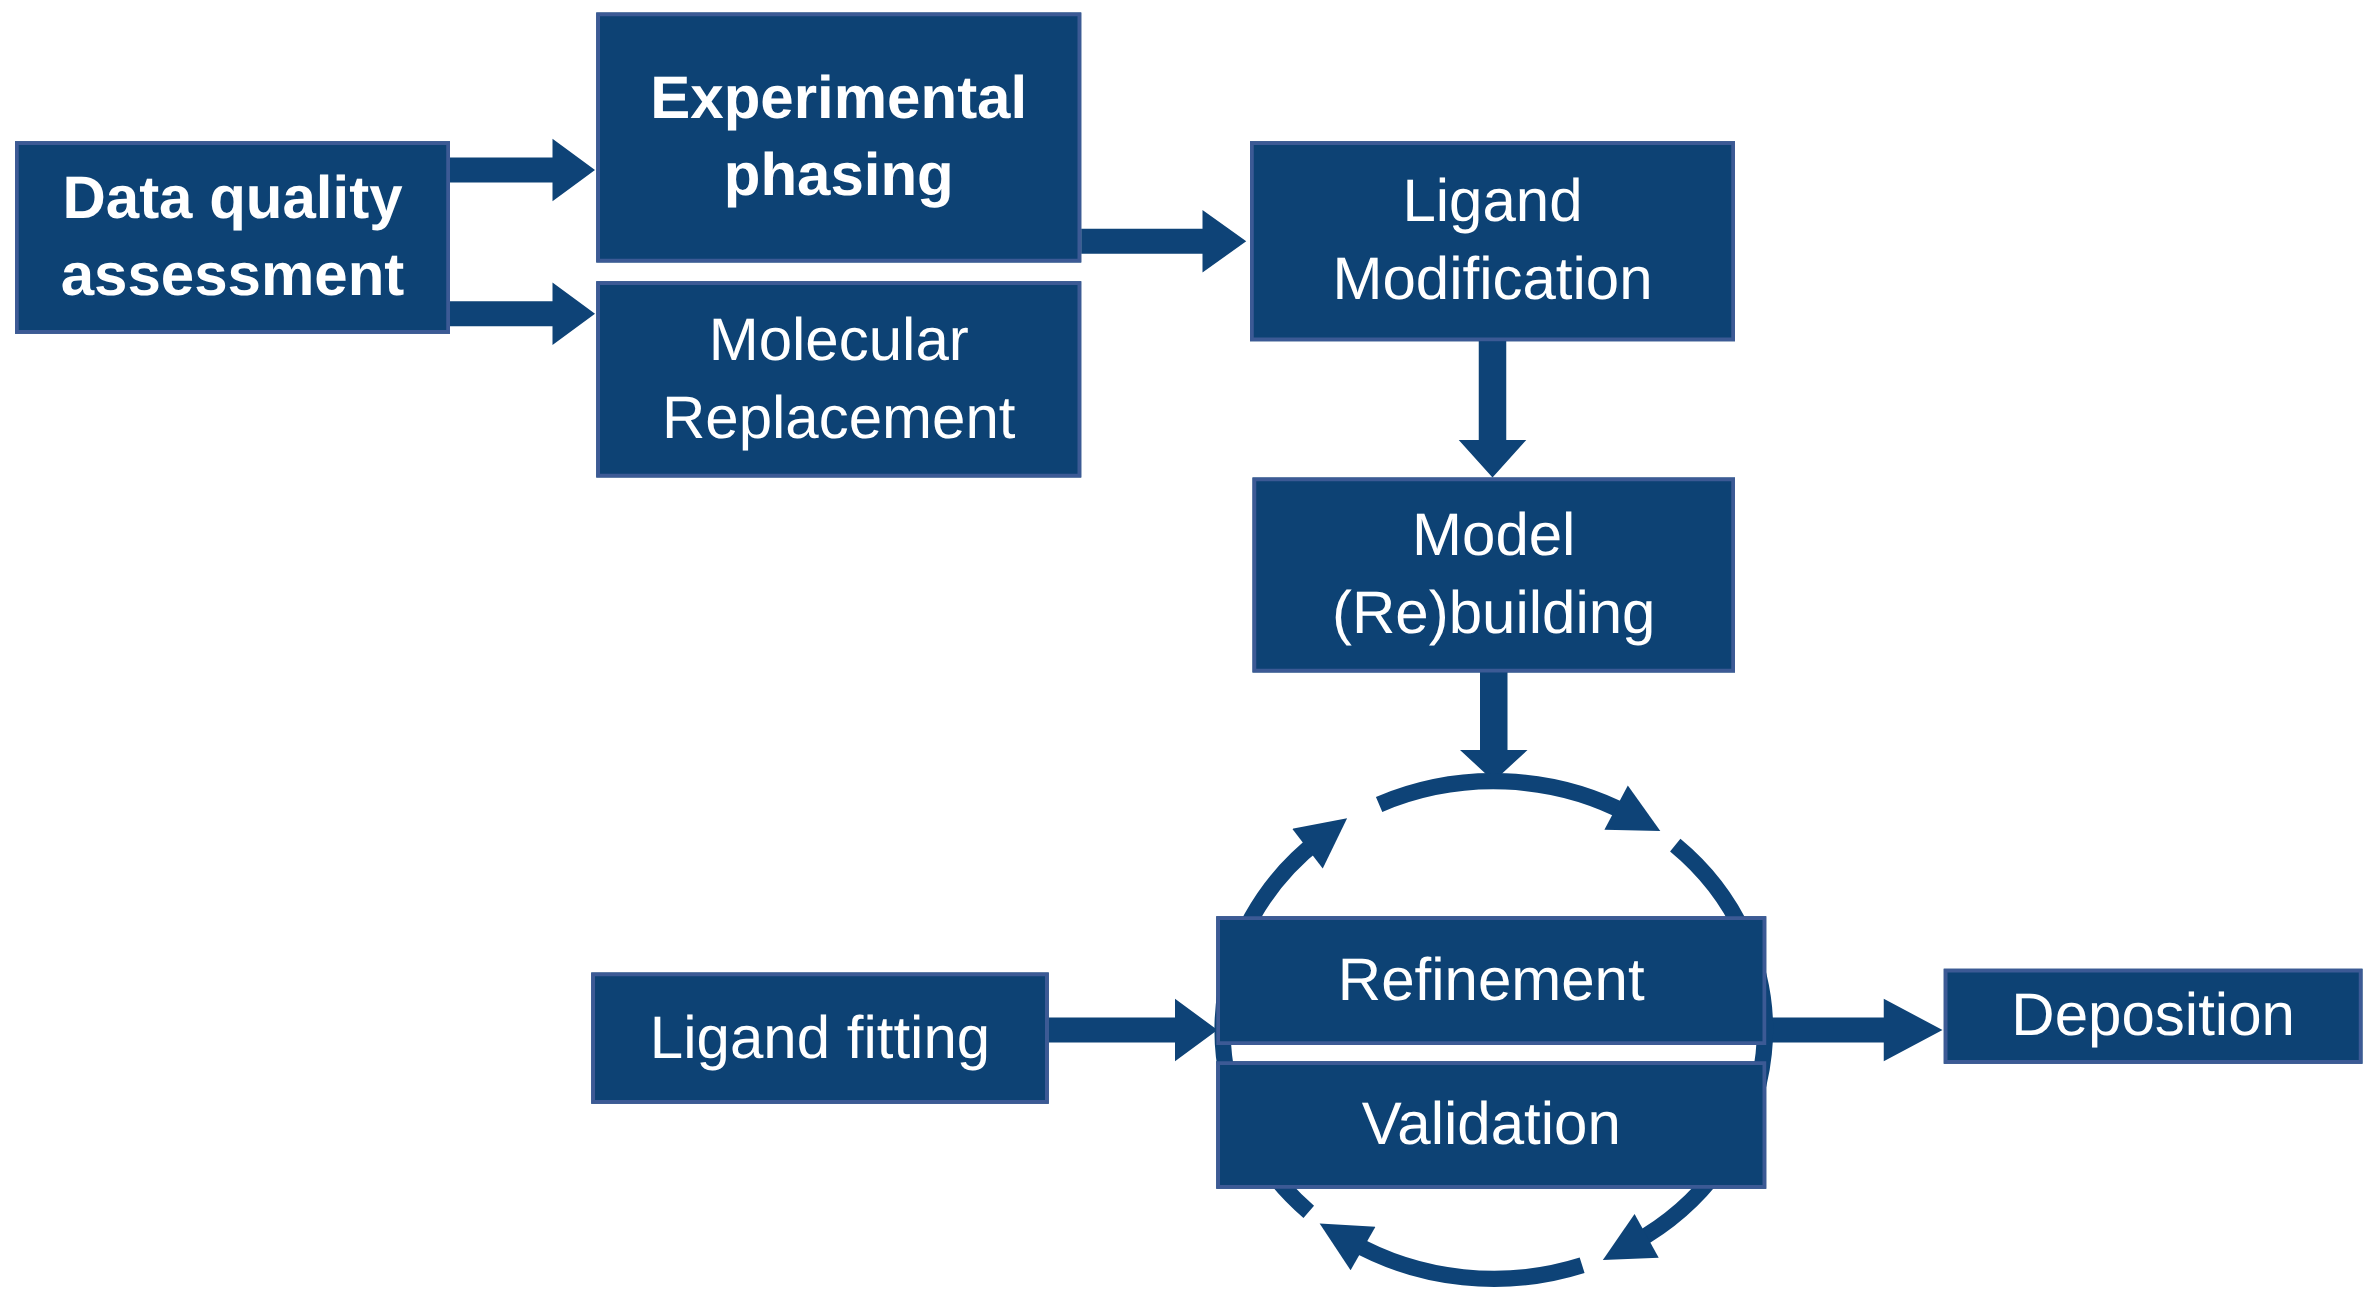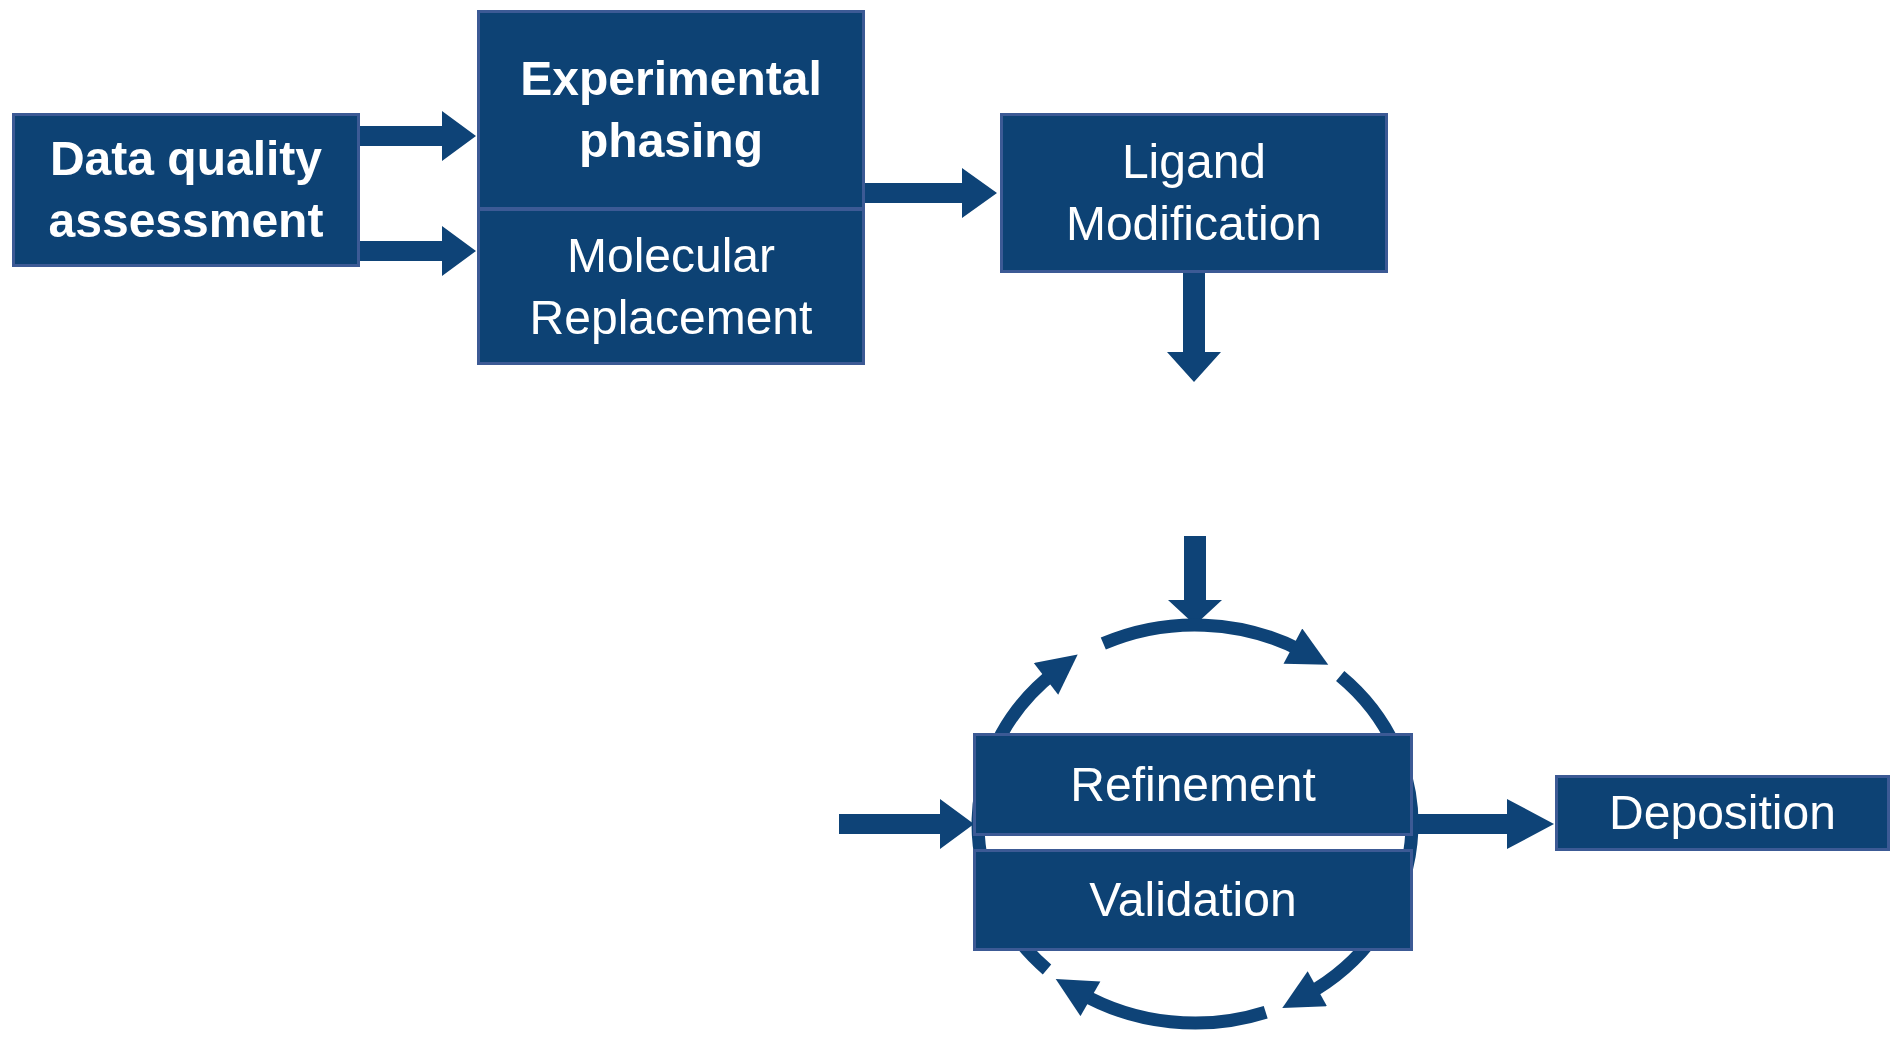--- a/index.html
+++ b/index.html
@@ -21,21 +21,21 @@
     border:3px solid var(--box-border,#3C5A95);
     color:var(--text,#FFFFFF);
     display:flex;align-items:center;justify-content:center;
     text-align:center;
     font-size:48px;line-height:62px;
     white-space:pre-line;
   }
   
   .n-data-quality       {left:12px;   top:113px; width:348px; height:154px;font-weight:bold;}
   .n-exp-phasing        {left:477px;  top:10px;  width:388px; height:200px;font-weight:bold;}
-  .n-mol-replacement    {left:477px;  top:208px; width:388px; height:157px;}
+  .n-mol-replacement    {left:477px;  top:225px; width:388px; height:157px;}
   .n-density-mod        {left:1000px; top:113px; width:388px; height:160px;}
   .n-model-rebuilding   {left:1002px; top:382px; width:386px; height:156px;}
   .n-refinement         {left:973px;  top:696px; width:440px; height:103px;margin-top:37px;}
   .n-validation         {left:973px;  top:849px; width:440px; height:102px;}
   .n-ligand-fitting     {left:473px;  top:778px; width:366px; height:105px;}
   .n-deposition         {left:1555px; top:775px; width:335px; height:76px;}
 </style>
 </head>
 <body>
 
@@ -67,20 +67,23 @@
 
   <div class="node n-exp-phasing">Experimental
 phasing</div>
 
   <div class="node n-mol-replacement">Molecular
 Replacement</div>
 
   <div class="node n-density-mod">Ligand
 Modification</div>
 
+  <div class="node n-model-rebuilding">Model
+(Re)building</div>
 
   <div class="node n-refinement">Refinement</div>
 
   <div class="node n-validation">Validation</div>
 
+  <div class="node n-ligand-fitting">Ligand fitting</div>
 
   <div class="node n-deposition">Deposition</div>
 </div>
 
 </body></html>

